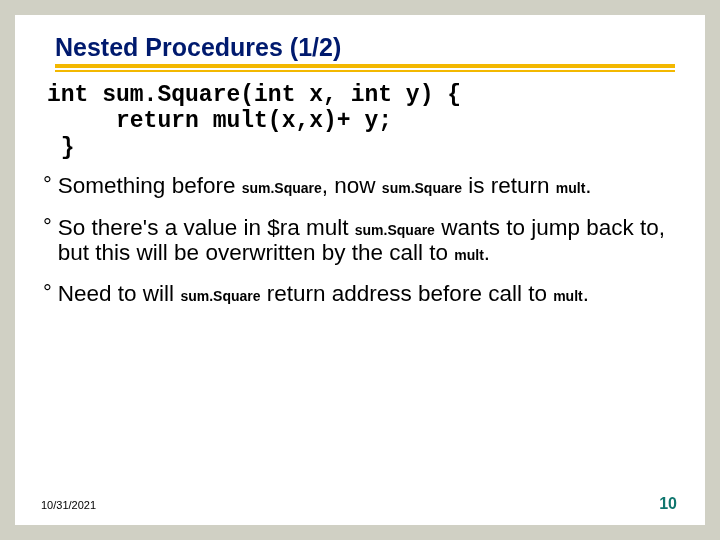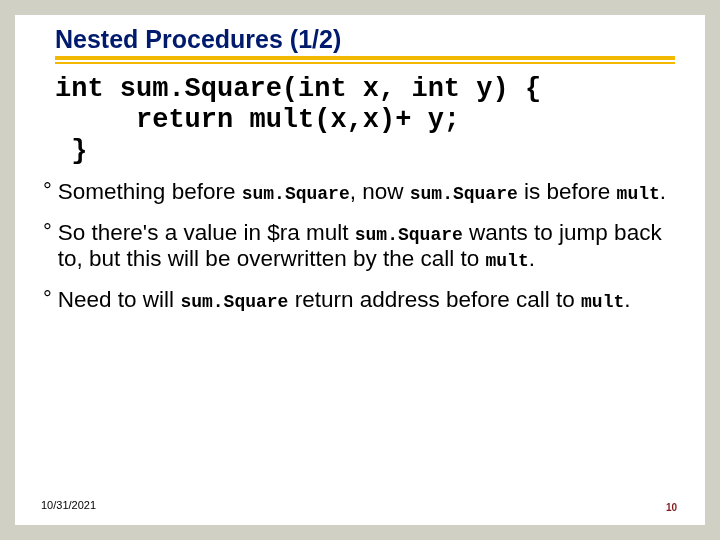--- a/index.html
+++ b/index.html
@@ -10,21 +10,21 @@
     display: flex;
     align-items: center;
     justify-content: center;
     font-family: Arial, Helvetica, sans-serif;
   }
   .slide {
     width: 690px;
     height: 510px;
     background: #ffffff;
     position: relative;
-    padding: 10px 28px 20px 28px;
+    padding: 18px 28px 20px 28px;
   }
   .title-wrap {
     margin-left: 12px;
     margin-bottom: 10px;
   }
   .title {
     color: #001a6e;
     font-size: 25px;
     font-weight: bold;
     padding-bottom: 2px;
@@ -35,84 +35,84 @@
     width: 620px;
   }
   .underline-thin {
     height: 2px;
     background: #f3b800;
     width: 620px;
     margin-top: 2px;
   }
   .code {
     font-family: "Courier New", Courier, monospace;
-    font-size: 27px;
+    font-size: 23px;
     font-weight: bold;
     white-space: pre;
     color: #000;
-    margin: 10px 0 12px 12px;
+    margin: 10px 0 12px 4px;
     line-height: 1.15;
   }
   .bullet {
     font-size: 22.5px;
     color: #000;
     line-height: 1.12;
     margin-bottom: 16px;
     display: flex;
     align-items: flex-start;
   }
   .bullet .deg {
     margin-right: 6px;
     font-size: 22px;
     line-height: 1.12;
   }
   .bullet .text {
     flex: 1;
   }
   .mono {
-    font-family: Liberation Mono, monospace;
+    font-family: Liberation Sans, sans-serif;
     font-weight: bold;
-    font-size: 18px;
+    font-size: 14px;
     text-align: center;
   }
   .footer-date {
     position: absolute;
     left: 26px;
     bottom: 14px;
     font-size: 11px;
     font-weight: normal;
     color: #000;
   }
   .footer-num {
     position: absolute;
     right: 28px;
     bottom: 12px;
-    font-size: 10px;
+    font-size: 16px;
     font-weight: bold;
-    color: #7f1d1d;
+    color: #0f766e;
   }
 </style>
 </head>
 <body>
 
 <div class="slide">
 
   <div class="title-wrap">
     <div class="title">Nested Procedures (1/2)</div>
     <div class="underline-thick"></div>
     <div class="underline-thin"></div>
   </div>
 
   <div class="code"><span>int sum.Square(int x, int y) {</span>
 <span>     return mult(x,x)+ y;</span>
 <span> }</span></div>
 
   <div class="bullet">
     <span class="deg">°</span>
-    <span class="text"><span>Something before </span><span class="mono">sum.Square</span><span>, now </span><span class="mono">sum.Square</span><span> is before </span><span class="mono">mult</span><span>.</span></span>
+    <span class="text"><span>Something before </span><span class="mono">sum.Square</span><span>, now </span><span class="mono">sum.Square</span><span> is return </span><span class="mono">mult</span><span>.</span></span>
   </div>
 
   <div class="bullet">
     <span class="deg">°</span>
     <span class="text"><span>So there's a value in $ra mult </span><span class="mono">sum.Square</span><span> wants to jump back to, but this will be overwritten by the call to </span><span class="mono">mult</span><span>.</span></span>
   </div>
 
   <div class="bullet">
     <span class="deg">°</span>
     <span class="text"><span>Need to will </span><span class="mono">sum.Square</span><span> return address before call to </span><span class="mono">mult</span><span>.</span></span>

